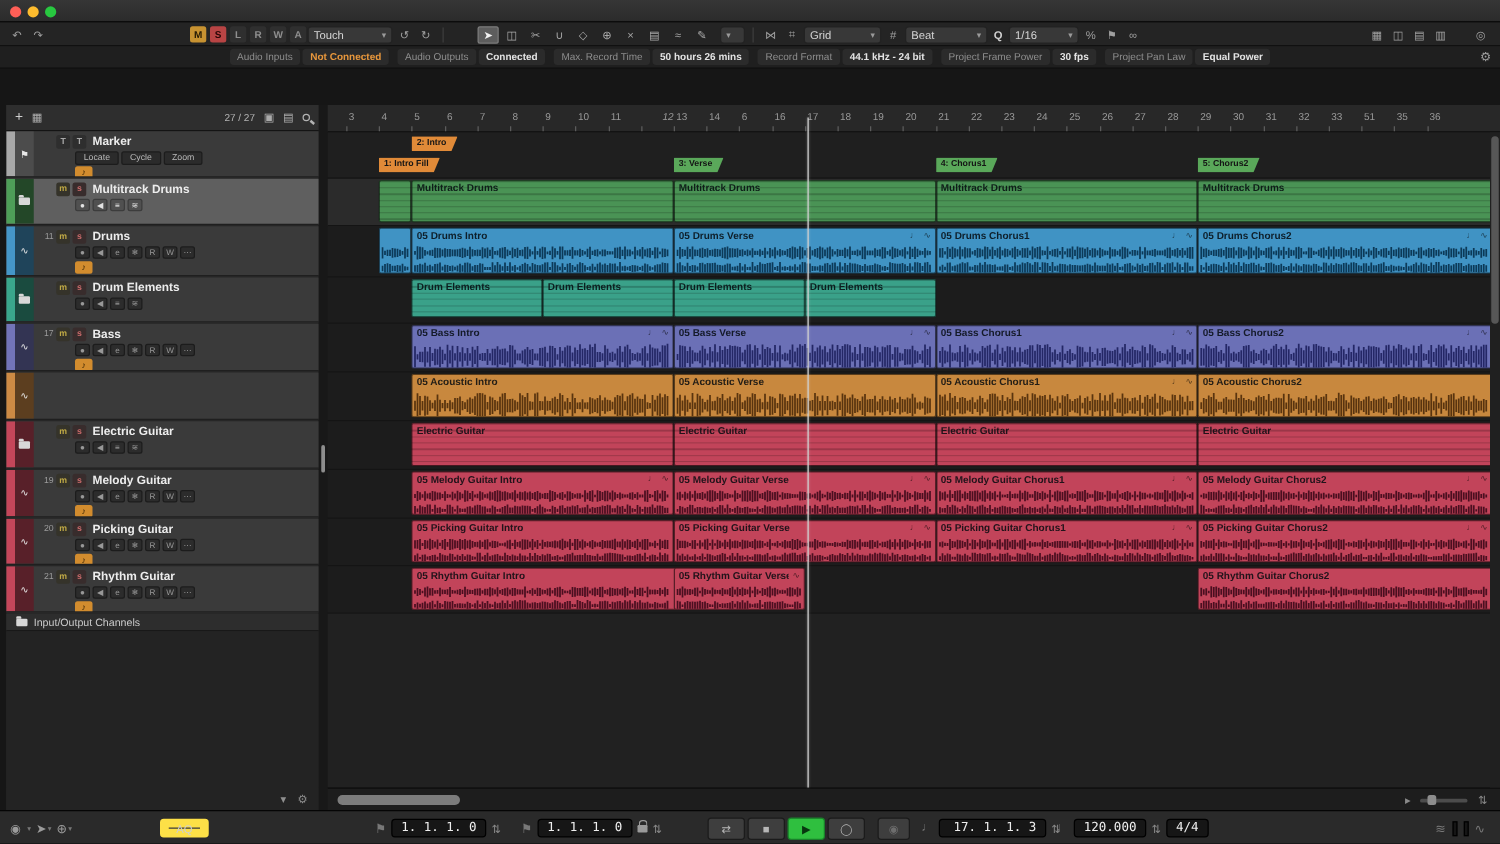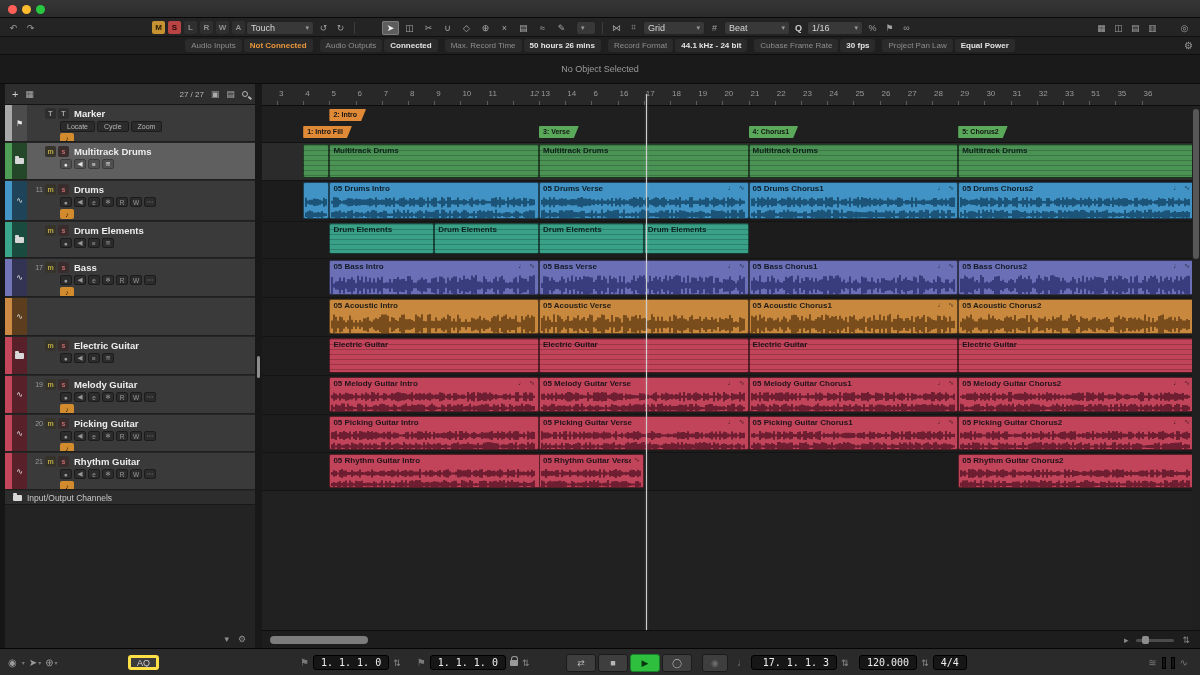--- a/index.html
+++ b/index.html
@@ -102,21 +102,21 @@
 #transport{position:absolute;left:0;top:648px;width:1200px;height:27px;background:#2a2a2a;border-top:1px solid #050505;}
 .tgroup{position:absolute;top:0;height:27px;display:flex;align-items:center;gap:4px;}
 .ticon{color:#9b9b9b;font-size:10px;display:inline-flex;align-items:center;}
 .ticon .tiny{font-size:6px;color:#777;margin-left:1px;}
 .ticon.dim{color:#787878;}
 .tdisp{background:#161616;border:1px solid #000;border-radius:3px;color:#efefef;font-family:"DejaVu Sans Mono",monospace;font-size:10px;padding:1px 7px;white-space:pre;}
 .stepper{color:#8a8a8a;font-size:9px;}
 .tpbtn{width:30px;height:18px;background:#3e3e3e;border:1px solid #1b1b1b;border-radius:3px;color:#b7b7b7;font-size:9px;display:flex;align-items:center;justify-content:center;}
 .tpbtn.play{background:#2fbf3f;color:#07360f;border-color:#19802a;}
 .tpbtn.dim{color:#6d6d6d;}
-.aqchip{position:absolute;top:6px;height:15px;padding:0 6px;background:#3a3a3a;border:3px solid #fde047;border-radius:3px;color:#cfcfcf;font-size:9px;display:flex;align-items:center;}
+.aqchip{position:absolute;top:6px;height:15px;padding:0 6px;background:#3a3a3a;border:7px solid #fde047;border-radius:3px;color:#cfcfcf;font-size:9px;display:flex;align-items:center;}
 .lockcss{width:8px;height:6px;background:#9a9a9a;border-radius:1px;position:relative;display:inline-block;}
 .lockcss::before{content:'';position:absolute;left:1.5px;top:-4px;width:5px;height:4px;border:1px solid #9a9a9a;border-bottom:none;border-radius:3px 3px 0 0;}
 .meter{width:4px;height:12px;background:#151515;border:1px solid #000;display:inline-block;}
 </style>
 </head>
 <body>
 
 <div id="window">
 
   <div id="titlebar">
@@ -208,34 +208,31 @@
         </div>
         <div class="chipgroup">
           <div class="chip lab">Max. Record Time</div>
           <div class="chip val">50 hours 26 mins</div>
         </div>
         <div class="chipgroup">
           <div class="chip lab">Record Format</div>
           <div class="chip val">44.1 kHz - 24 bit</div>
         </div>
         <div class="chipgroup">
-          <div class="chip lab">Cubase Frame Rate</div>
+          <div class="chip lab">Project Frame Power</div>
           <div class="chip val">30 fps</div>
         </div>
         <div class="chipgroup">
           <div class="chip lab">Project Pan Law</div>
           <div class="chip val">Equal Power</div>
         </div>
       </div>
     <span id="gear-top">⚙</span>
   </div>
 
-  <div id="infoline">
-    <span>No Object Selected</span>
-  </div>
 
   <div id="trackpanel">
     <div id="panel-header">
       <span class="hbtn">+</span>
       <span class="hicon">▦</span>
       <span id="track-counter">27 / 27</span>
       <span class="hicon">▣</span>
       <span class="hicon">▤</span>
       <span class="mag"></span>
     </div>

